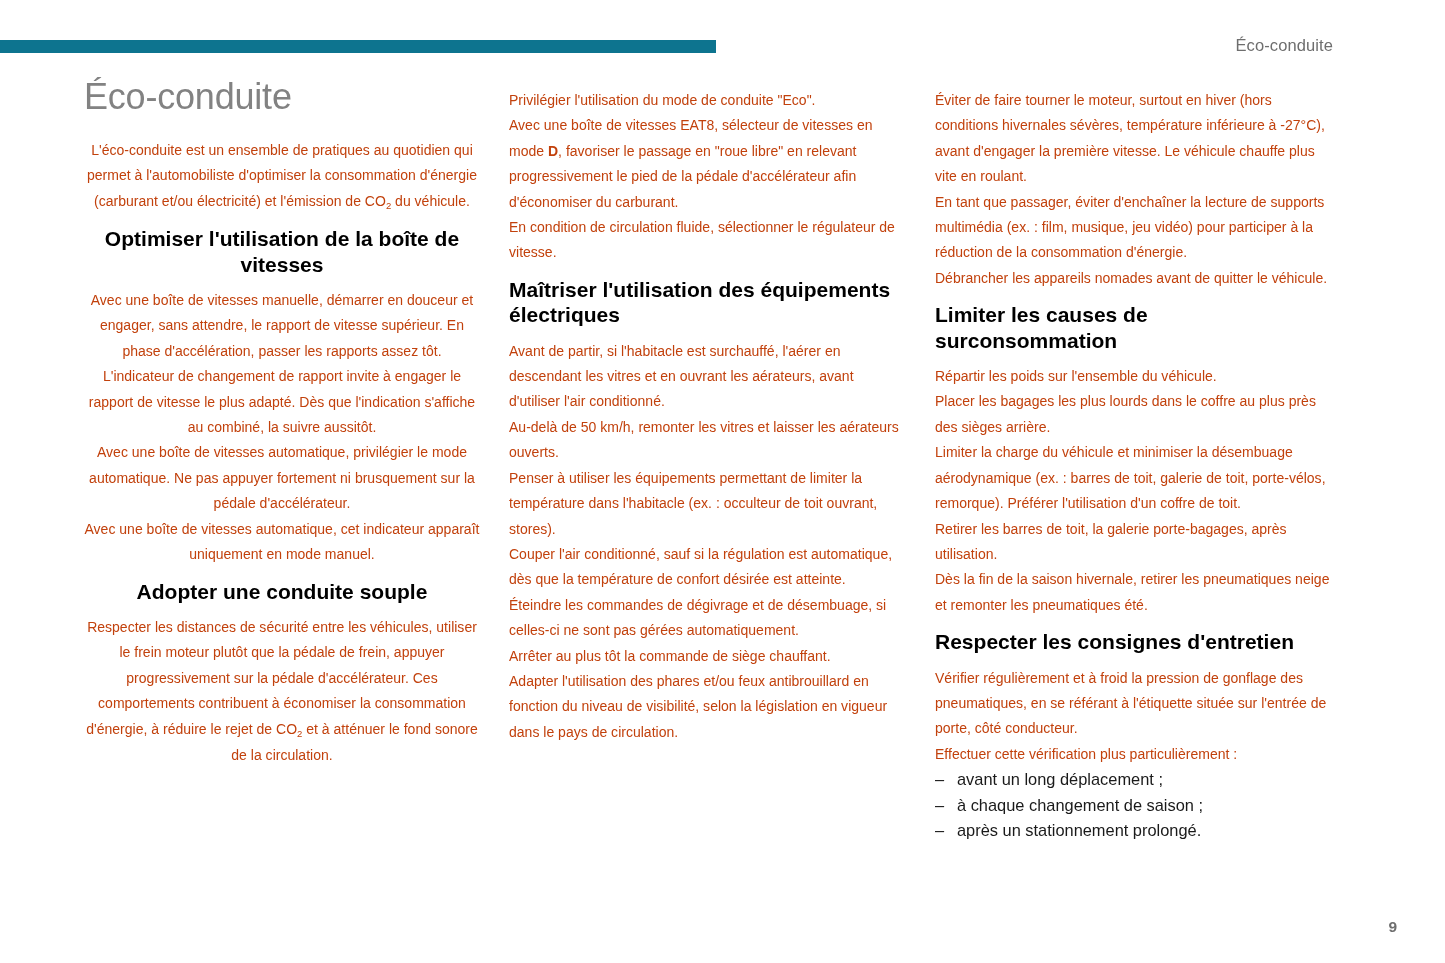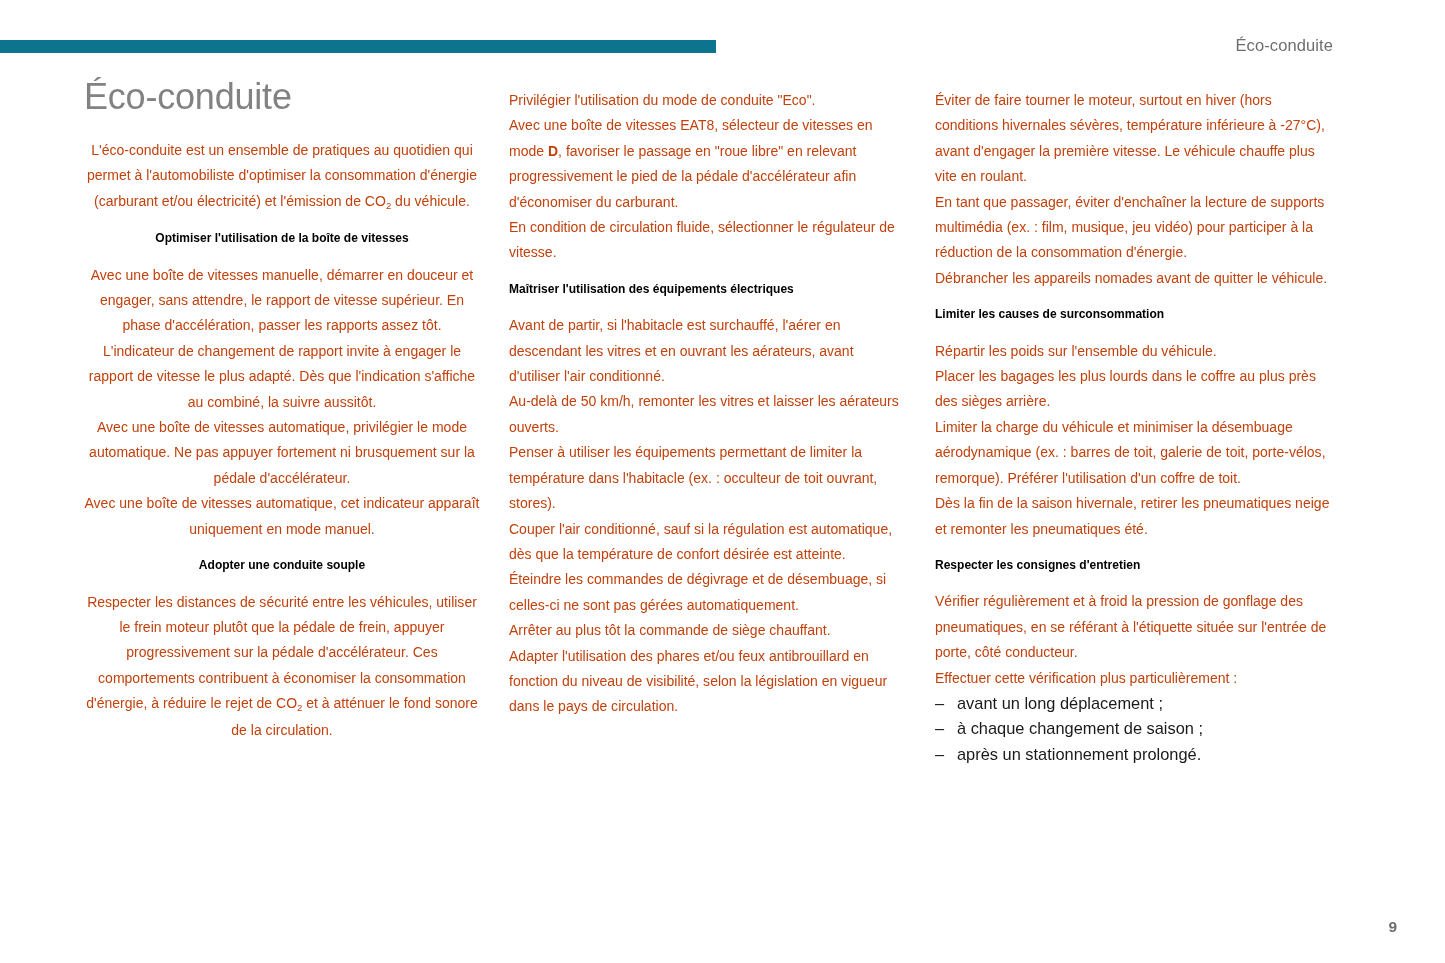--- a/index.html
+++ b/index.html
@@ -68,21 +68,21 @@
     margin: 0;
     font-size: 14px;
     line-height: 25.4px;
     color: #c2410c;
     letter-spacing: 0.01px;
   }
   .col p.para + p.para { margin-top: 0px; }
 
   h3.sub {
     margin: 0;
-    font-size: 12px;
+    font-size: 21px;
     font-weight: bold;
     line-height: 25.4px;
     color: #000000;
     letter-spacing: 0.01px;
   }
   .gap-before-head { margin-top: 11px !important; }
   .gap-after-head  { margin-top: 11px !important; }
 
   sub {
     font-size: 68%;
@@ -153,20 +153,21 @@
       <p class="para">Adapter l'utilisation des phares et/ou feux antibrouillard en fonction du niveau de visibilité, selon la législation en vigueur dans le pays de circulation.</p>
     </div>
   <div class="col col-3">
       <p class="para">Éviter de faire tourner le moteur, surtout en hiver (hors conditions hivernales sévères, température inférieure à -27°C), avant d'engager la première vitesse. Le véhicule chauffe plus vite en roulant.</p>
       <p class="para">En tant que passager, éviter d'enchaîner la lecture de supports multimédia (ex. : film, musique, jeu vidéo) pour participer à la réduction de la consommation d'énergie.</p>
       <p class="para">Débrancher les appareils nomades avant de quitter le véhicule.</p>
       <h3 class="sub gap-before-head">Limiter les causes de surconsommation</h3>
       <p class="para gap-after-head">Répartir les poids sur l'ensemble du véhicule.</p>
       <p class="para">Placer les bagages les plus lourds dans le coffre au plus près des sièges arrière.</p>
       <p class="para">Limiter la charge du véhicule et minimiser la désembuage aérodynamique (ex. : barres de toit, galerie de toit, porte-vélos, remorque). Préférer l'utilisation d'un coffre de toit.</p>
+      <p class="para">Retirer les barres de toit, la galerie porte-bagages, après utilisation.</p>
       <p class="para">Dès la fin de la saison hivernale, retirer les pneumatiques neige et remonter les pneumatiques été.</p>
       <h3 class="sub gap-before-head">Respecter les consignes d'entretien</h3>
       <p class="para gap-after-head">Vérifier régulièrement et à froid la pression de gonflage des pneumatiques, en se référant à l'étiquette située sur l'entrée de porte, côté conducteur.</p>
       <p class="para">Effectuer cette vérification plus particulièrement :</p>
       <ul class="dash-list">
         <li><span class="dash">–</span><span>avant un long déplacement ;</span></li>
         <li><span class="dash">–</span><span>à chaque changement de saison ;</span></li>
         <li><span class="dash">–</span><span>après un stationnement prolongé.</span></li>
       </ul>
     </div>

